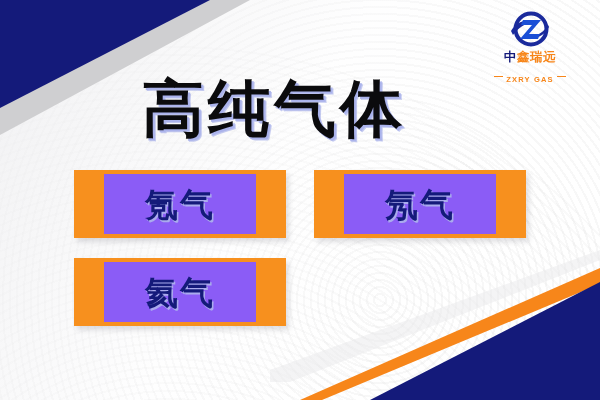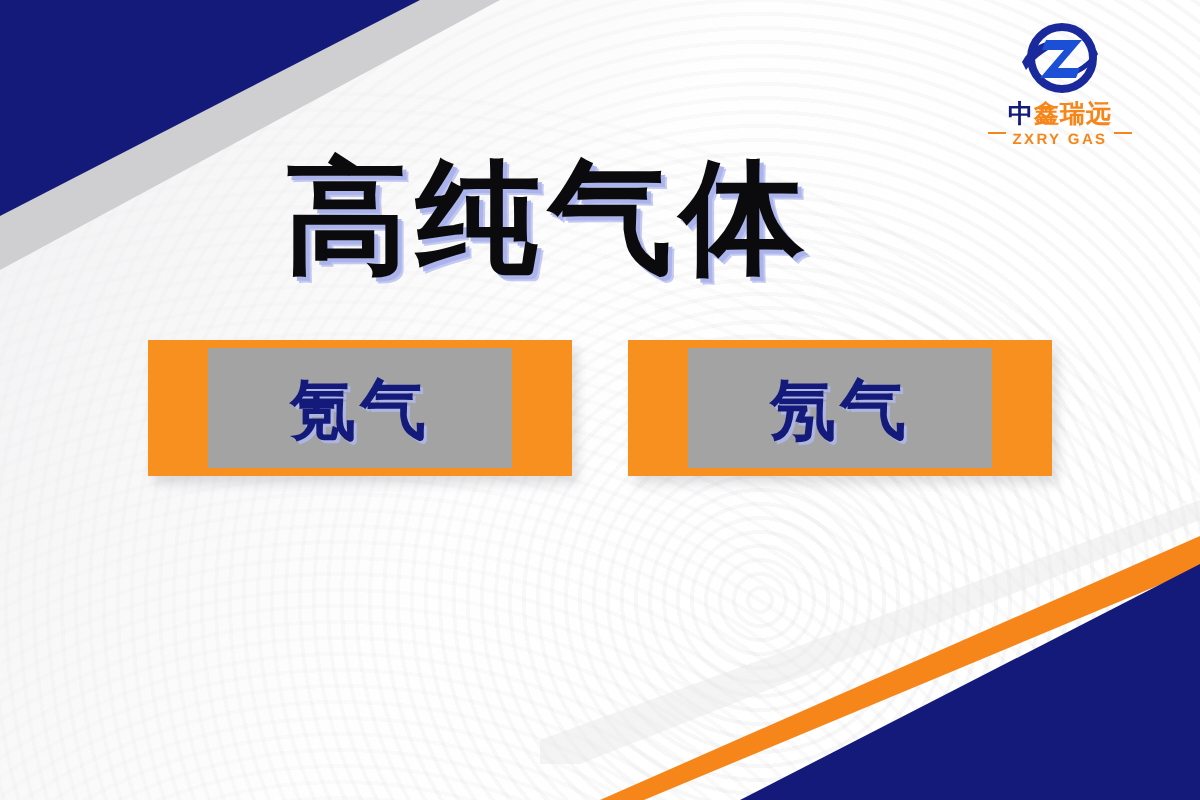--- a/index.html
+++ b/index.html
@@ -123,21 +123,21 @@
     margin-top: 1px;
     font-size: 12.5px;
     font-weight: bold;
     letter-spacing: .5px;
     color: #f7861a;
     line-height: 1;
     white-space: nowrap;
   }
   .logo-cn .blue { color: #141a7a; }
   .logo-en {
-    margin-top: 2px;
+    margin-top: 12px;
     font-size: 7.5px;
     font-weight: bold;
     letter-spacing: 1.2px;
     color: #f7861a;
     line-height: 1;
     white-space: nowrap;
     display: flex;
     align-items: flex-start;
     gap: 3px;
   }
@@ -182,21 +182,21 @@
     position: relative;
     background: #f7901e;
     box-shadow: 3px 4px 5px rgba(120,120,130,0.22);
     display: flex;
     align-items: center;
     justify-content: center;
     padding: 4px 0;
     box-sizing: border-box;
   }
   .gas-inner {
-    background: #a3a3a3;
+    background: #8b5cf6;
     width: 152px;
     height: 100%;
     display: flex;
     align-items: center;
     justify-content: center;
   }
   .gas-label {
     font-family: "DejaVu Sans", "Liberation Sans", sans-serif;
     font-size: 33px;
     font-weight: bold;
@@ -253,16 +253,21 @@
       </div>
     </div>
 
     <div class="gas-box">
       <div class="gas-inner">
         <span class="gas-label">氖气</span>
       </div>
     </div>
 
 
+    <div class="gas-box">
+      <div class="gas-inner">
+        <span class="gas-label">氦气</span>
+      </div>
+    </div>
 
   </div>
 
 </div>
 
 </body></html>

